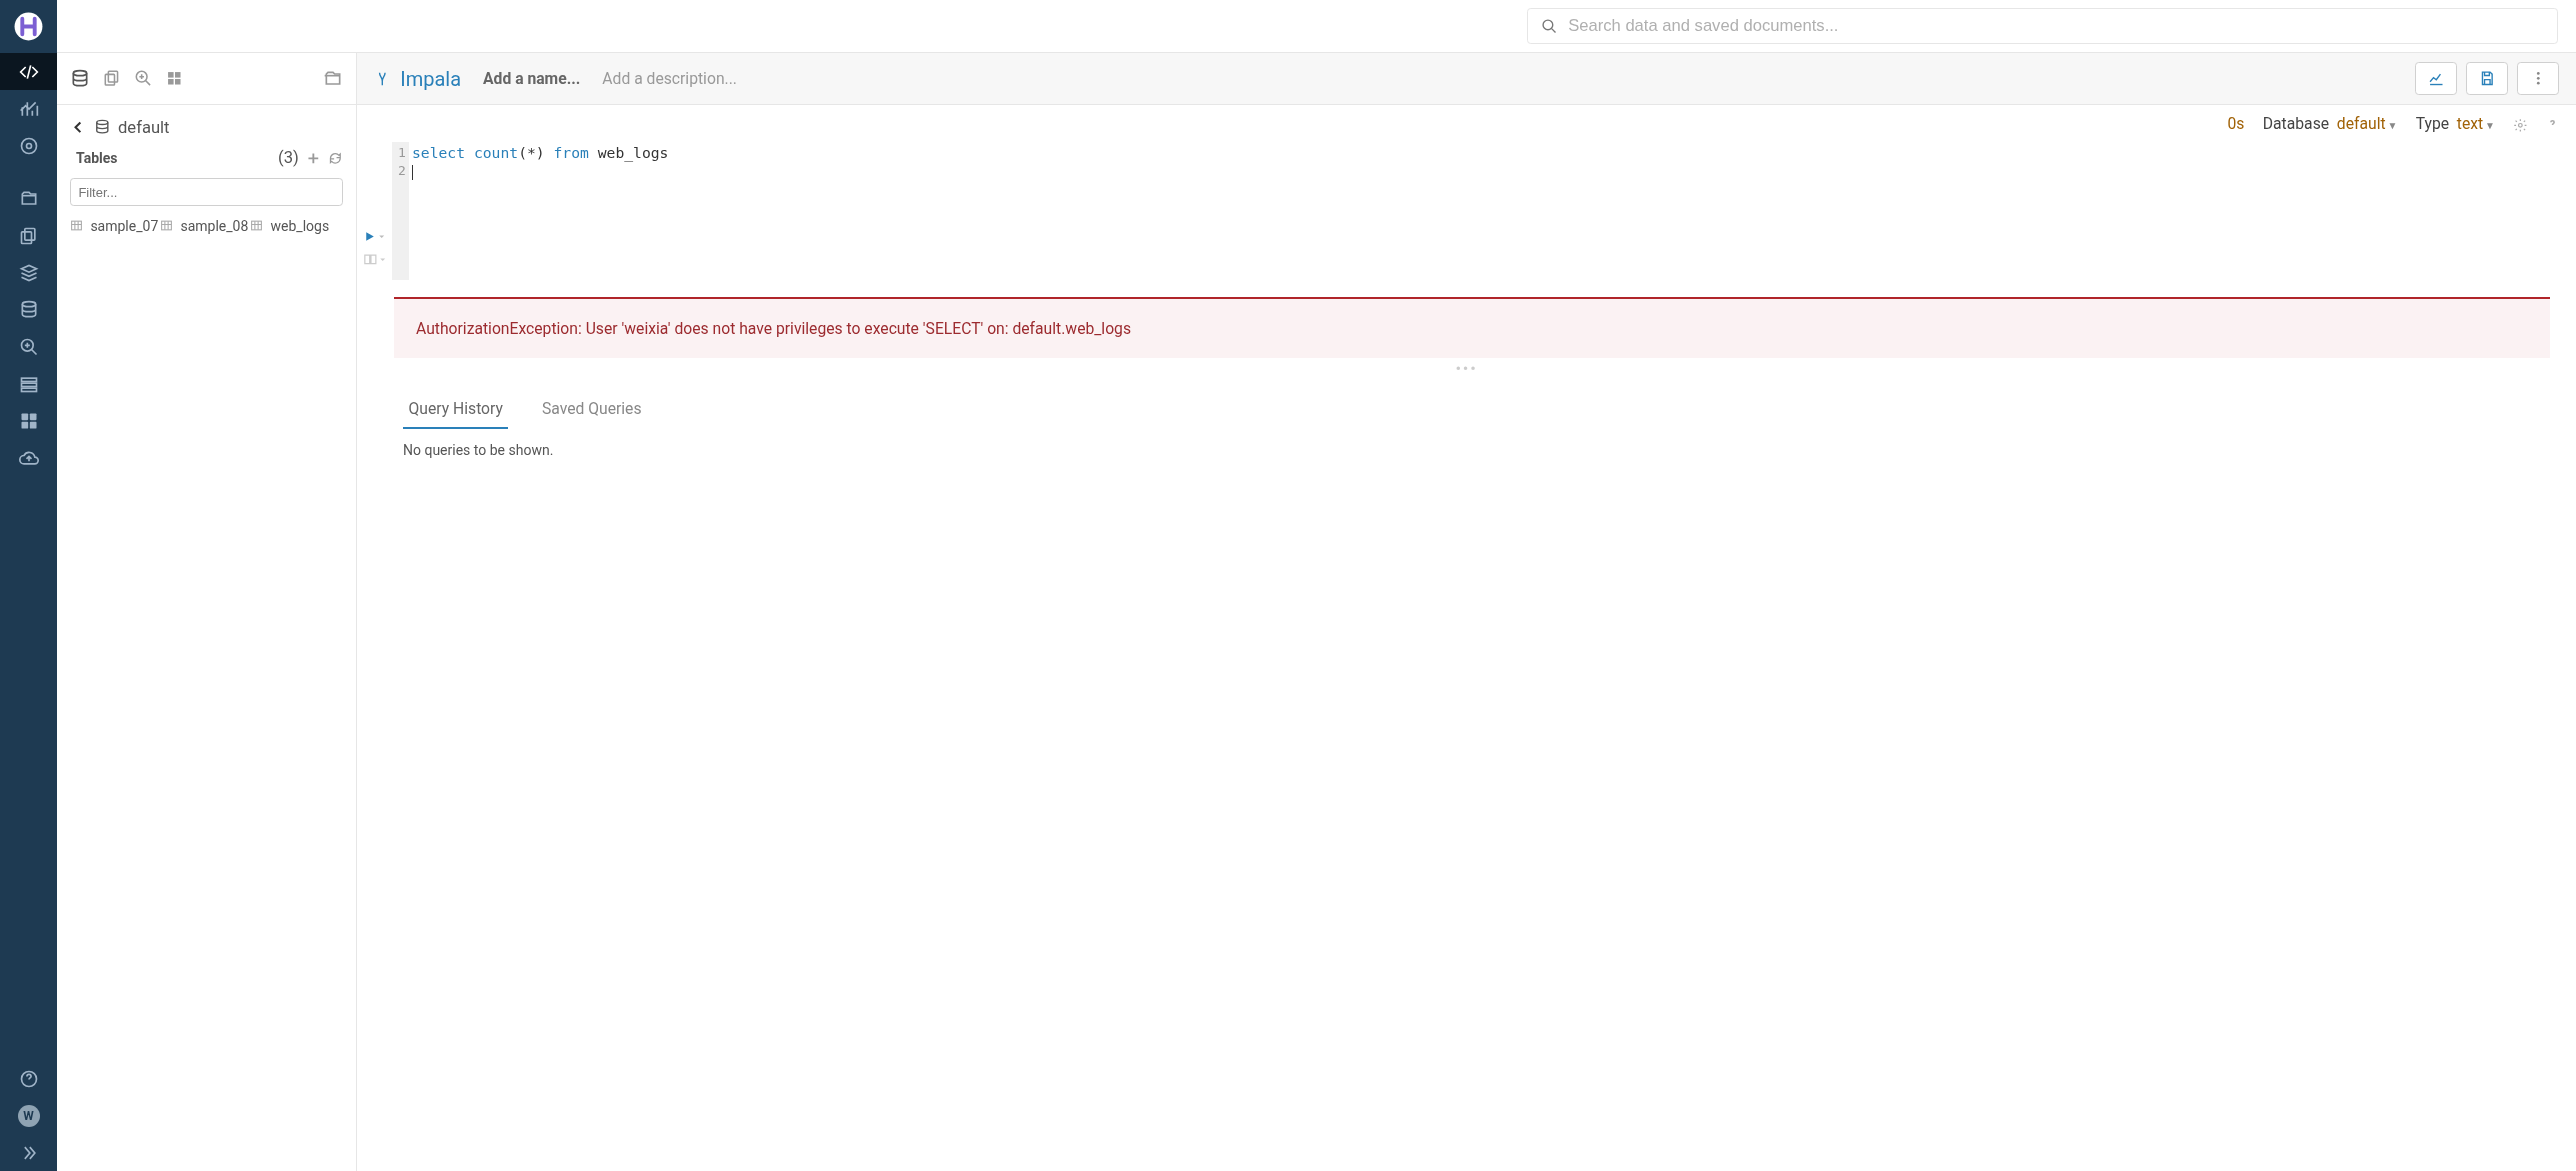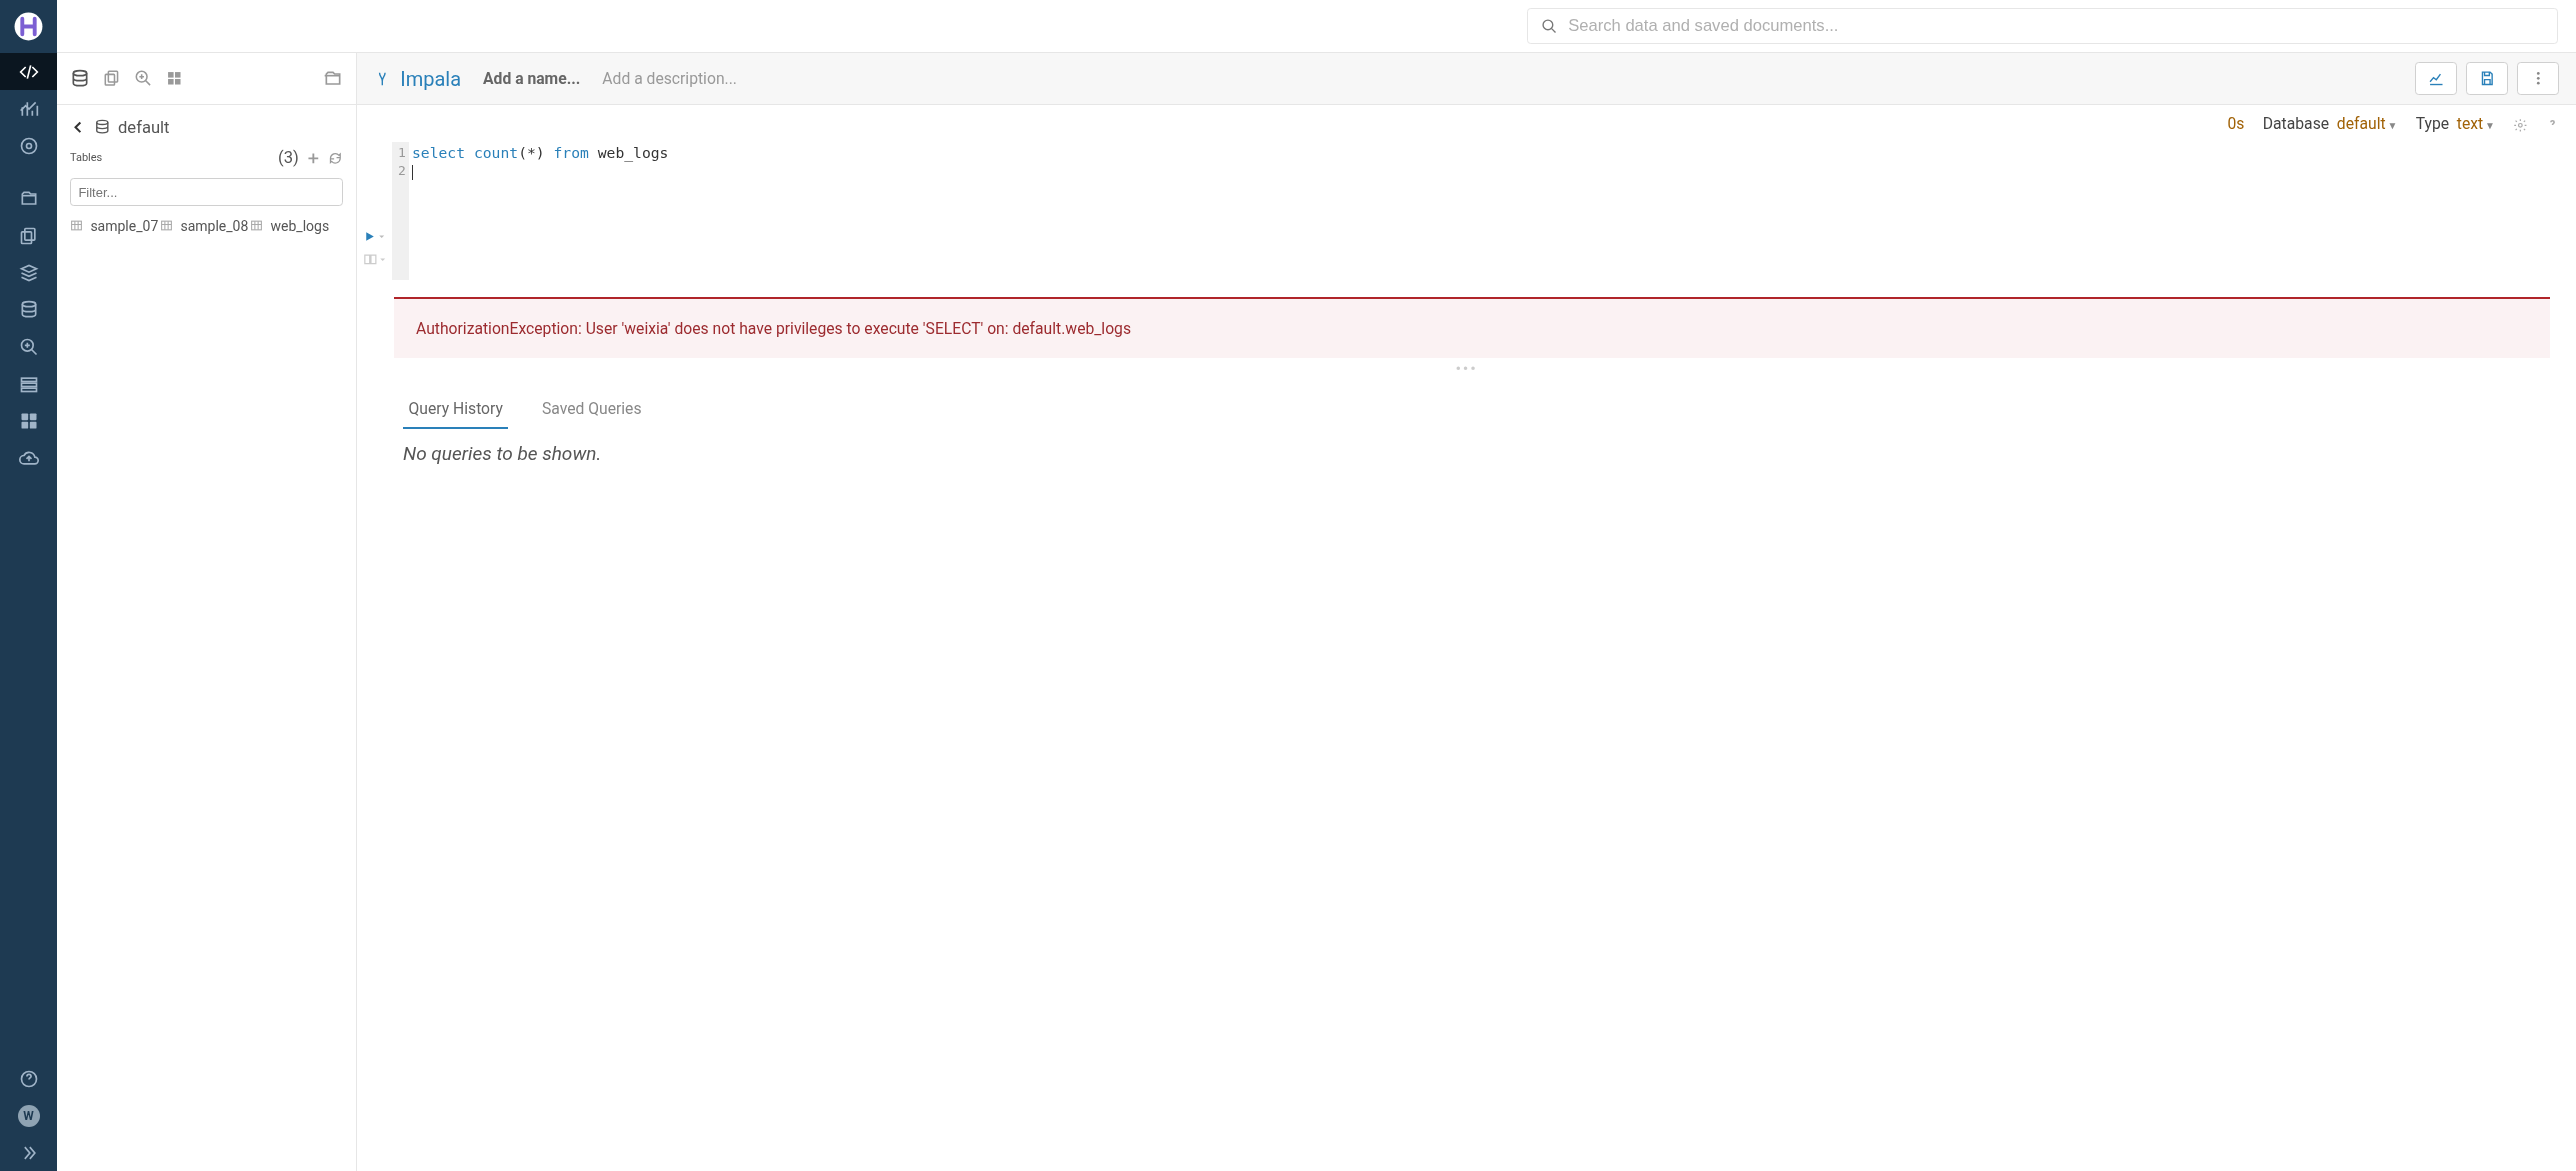--- a/index.html
+++ b/index.html
@@ -27,21 +27,21 @@
   .body { flex: 1; display: flex; min-height: 0; }
 
   
   .leftpanel { width: 300px; border-right: 0.9px solid #e6e6e6; display: flex; flex-direction: column; }
   .lp-toolbar { height: 52px; border-bottom: 0.9px solid #e6e6e6; display: flex; align-items: center; padding: 0 13px; gap: 13px; color: #888; }
   .lp-toolbar .icon { cursor: pointer; color:#777; }
   .lp-toolbar .spacer { flex: 1; }
   .lp-db { display: flex; align-items: center; gap: 7.4px; padding: 13px 13px 5.5px; font-size: 16.6px; color: #555; }
   .lp-db svg { width:16.6px; height:16.6px; }
   .lp-tables-head { display: flex; align-items: center; padding: 5.5px 13px; color: #555; }
-  .lp-tables-head .label { font-weight: 400; font-size: 11px; }
+  .lp-tables-head .label { font-weight: 700; font-size: 14px; margin-left: 6px; }
   .lp-tables-head .count { margin-left: auto; color:#555; font-size:16.6px; }
   .lp-tables-head .ic { margin-left: 7.4px; color: #888; cursor: pointer; }
   .lp-filter { padding: 5.5px 13px; }
   .lp-filter input { width: 100%; border: 0.9px solid #d0d0d0; border-radius: 3.7px; padding: 5.5px 7.4px; font-size: 13px; }
   .lp-list { padding: 3.7px 13px; display:flex; flex-direction:row; gap:1.8px; }
   .lp-row { display: flex; align-items: center; gap: 7.4px; padding: 2.8px 0; color: #555; cursor: pointer; font-size:14px;}
   .lp-row svg { width:13px; height:13px; color:#aaa; }
 
   
   .center { flex: 1; display: flex; flex-direction: column; min-width: 0; }
@@ -70,21 +70,21 @@
   .cursor-line { display:inline-block; width:0; border-left:0.9px solid #333; height:14.7px; vertical-align:middle; }
 
   .error-box { margin:16.6px 26px 0 37px; border-top:2.8px solid #b0252a; background:#fbf2f3; color:#9c2b2f; padding:20px 22px; font-size:15.7px; }
 
   .splitter { display:flex; justify-content:center; color:#ccc; font-size:16.6px; letter-spacing:1.8px; padding:1.8px 0; user-select:none; }
 
   .tabs { display:flex; gap:28px; padding:9.2px 26px 0 46px; border-bottom:0; }
   .tab { padding:9.2px 5.5px; color:#888; cursor:pointer; font-size:15.7px; }
   .tab.active { color:#666; border-bottom:2.8px solid #2a80b9; }
 
-  .empty { padding:13px 46px; font-style:italic; color:#555; font-size:19px; }
+  .empty { padding:13px 46px; color:#555; font-size:14px; }
 
   svg { display:inline-block; vertical-align:middle; }
 </style>
 </head>
 <body>
 
 <div class="app">
 
   <div class="rail">
     <div class="rail-logo">

